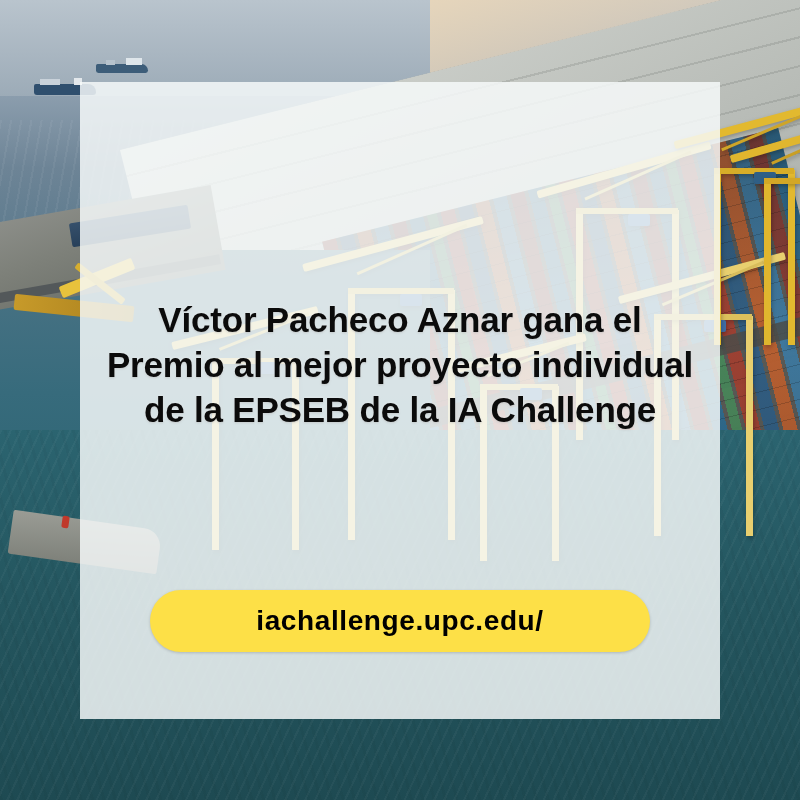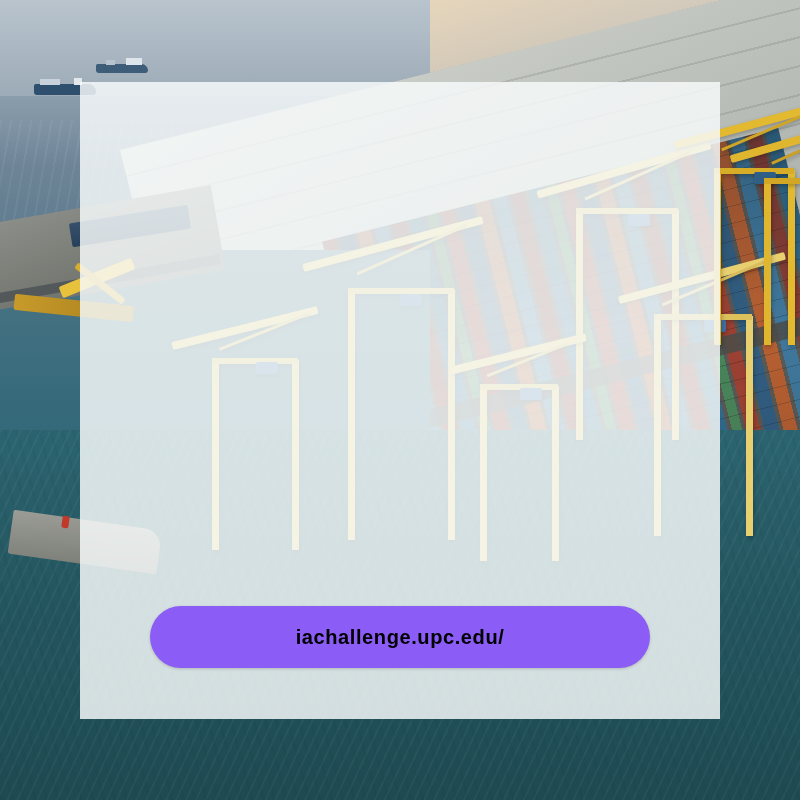--- a/index.html
+++ b/index.html
@@ -232,32 +232,31 @@
     text-shadow:0 0 3px rgba(255,255,255,.55), 0 1px 2px rgba(120,120,120,.35);
     font-family:"Liberation Sans", sans-serif;
   }
   .cta-wrap{
     position:absolute; left:0; top:508px; width:640px;
     display:flex; justify-content:center;
   }
   .cta{
     display:inline-flex; align-items:center; justify-content:center;
     width:500px; height:62px;
-    background:#8b5cf6;
+    background:#fde047;
     border:none;
     border-radius:34px;
     color:#000;
-    font-size:20px;
+    font-size:28px;
     font-weight:bold;
     letter-spacing:0.6px;
     font-family:"Liberation Sans", sans-serif;
     cursor:pointer;
     box-shadow:0 1px 3px rgba(0,0,0,.18);
     text-decoration:none;
-    margin-top:16px;
   }
 </style>
 </head>
 <body>
 
 <div class="card">
 
   <div class="photo">
 
     <div class="sky"></div>
@@ -367,20 +366,21 @@
       <div class="stay" style="left:16px; top:26px; width:88px; background:#c99f25; transform:rotate(-24deg);"></div>
 
     </div>
 
   </div>
 
   <div class="overlay"></div>
 
   <div class="content">
 
+    <h1 class="headline">Víctor Pacheco Aznar gana el Premio al mejor proyecto individual de la EPSEB de la IA Challenge</h1>
 
     <div class="cta-wrap">
       <a class="cta" href="#">iachallenge.upc.edu/</a>
     </div>
 
   </div>
 
 </div>
 
 </body></html>

